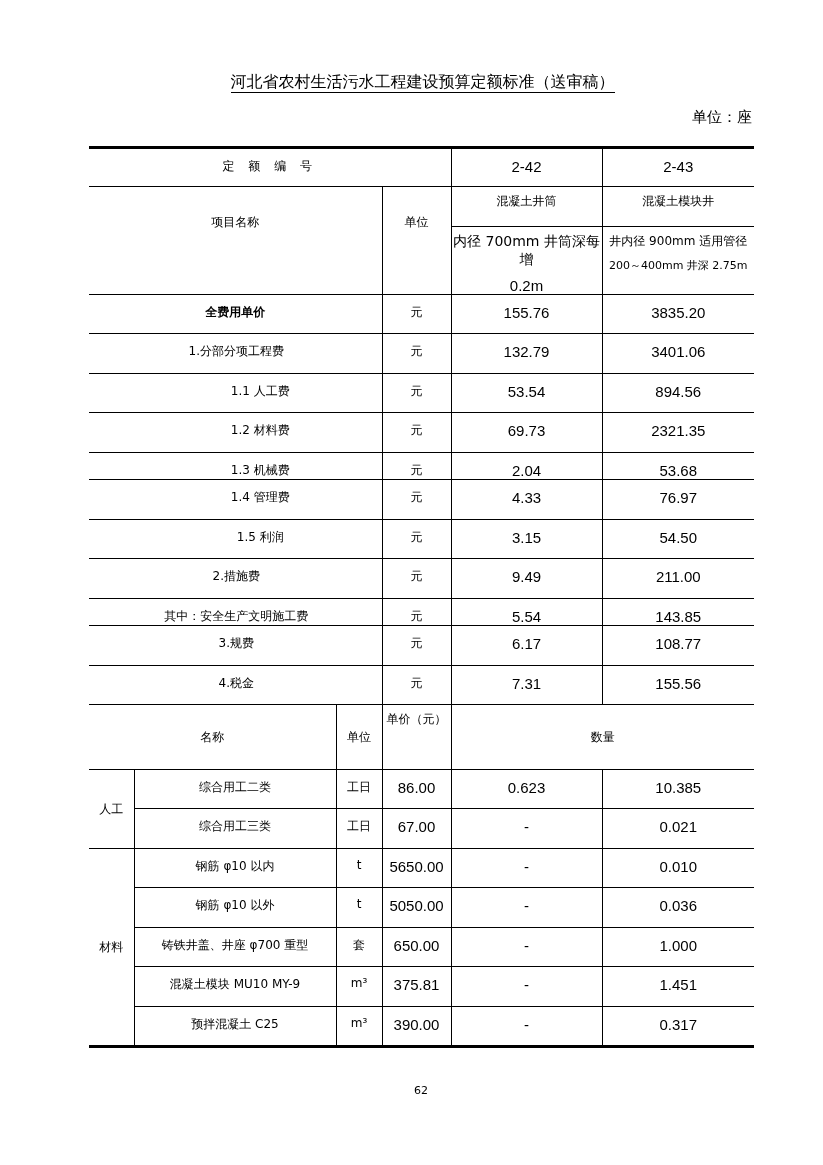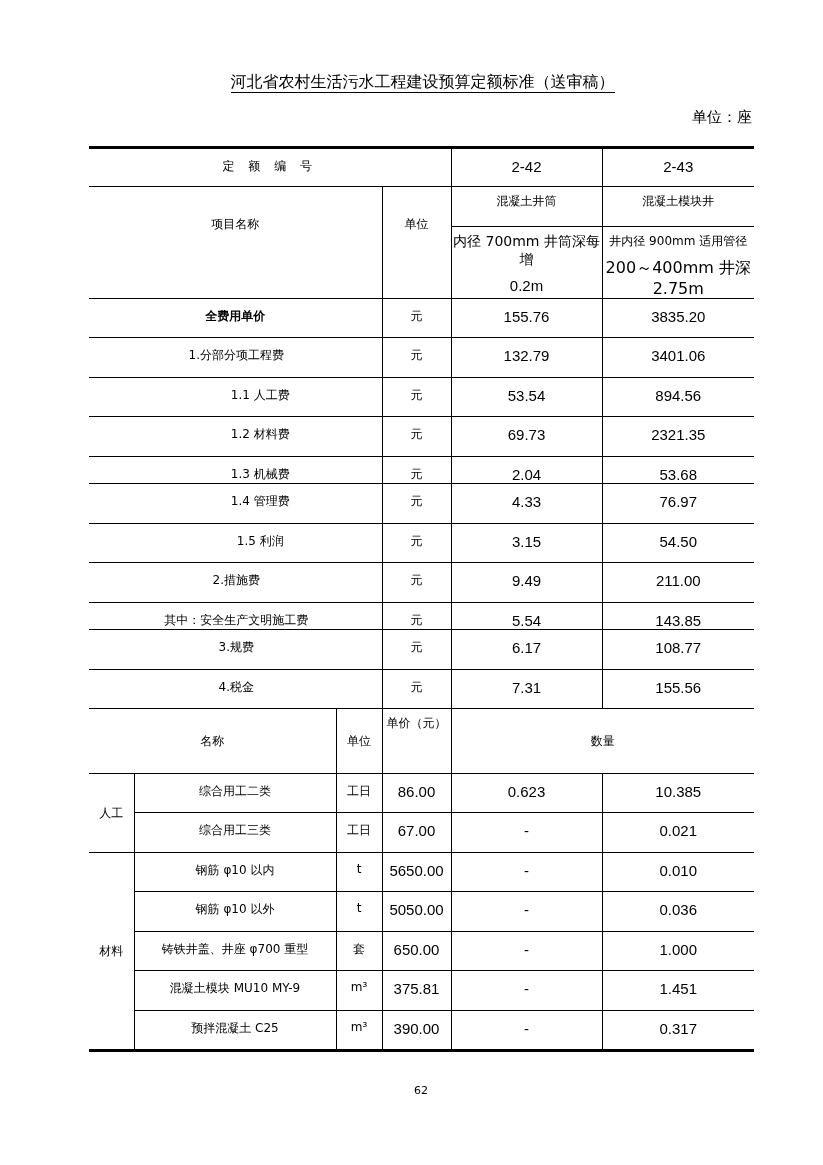--- a/index.html
+++ b/index.html
@@ -81,21 +81,21 @@
           <span class="txt" style="padding-top:6px">混凝土模块井</span>
         </td>
   </tr>
   <tr style="height:64px">
     <td>
       <span class="txt" style="padding-top:6px;font-size:14px">内径 700mm  井筒深每增</span>
       <span class="txt num" style="padding-top:8px">0.2m</span>
     </td>
     <td>
       <span class="txt" style="padding-top:6px;font-size:12px">井内径 900mm  适用管径</span>
-      <span class="txt" style="padding-top:8px;font-size:16px">200～400mm  井深 2.75m</span>
+      <span class="txt" style="padding-top:8px;font-size:11px">200～400mm  井深 2.75m</span>
     </td>
   </tr>
 
   <tr style="height:39px">
     <td colspan="3" class="bold">
           <span class="txt">全费用单价</span>
         </td>
     <td>
           <span class="txt">元</span>
         </td>

